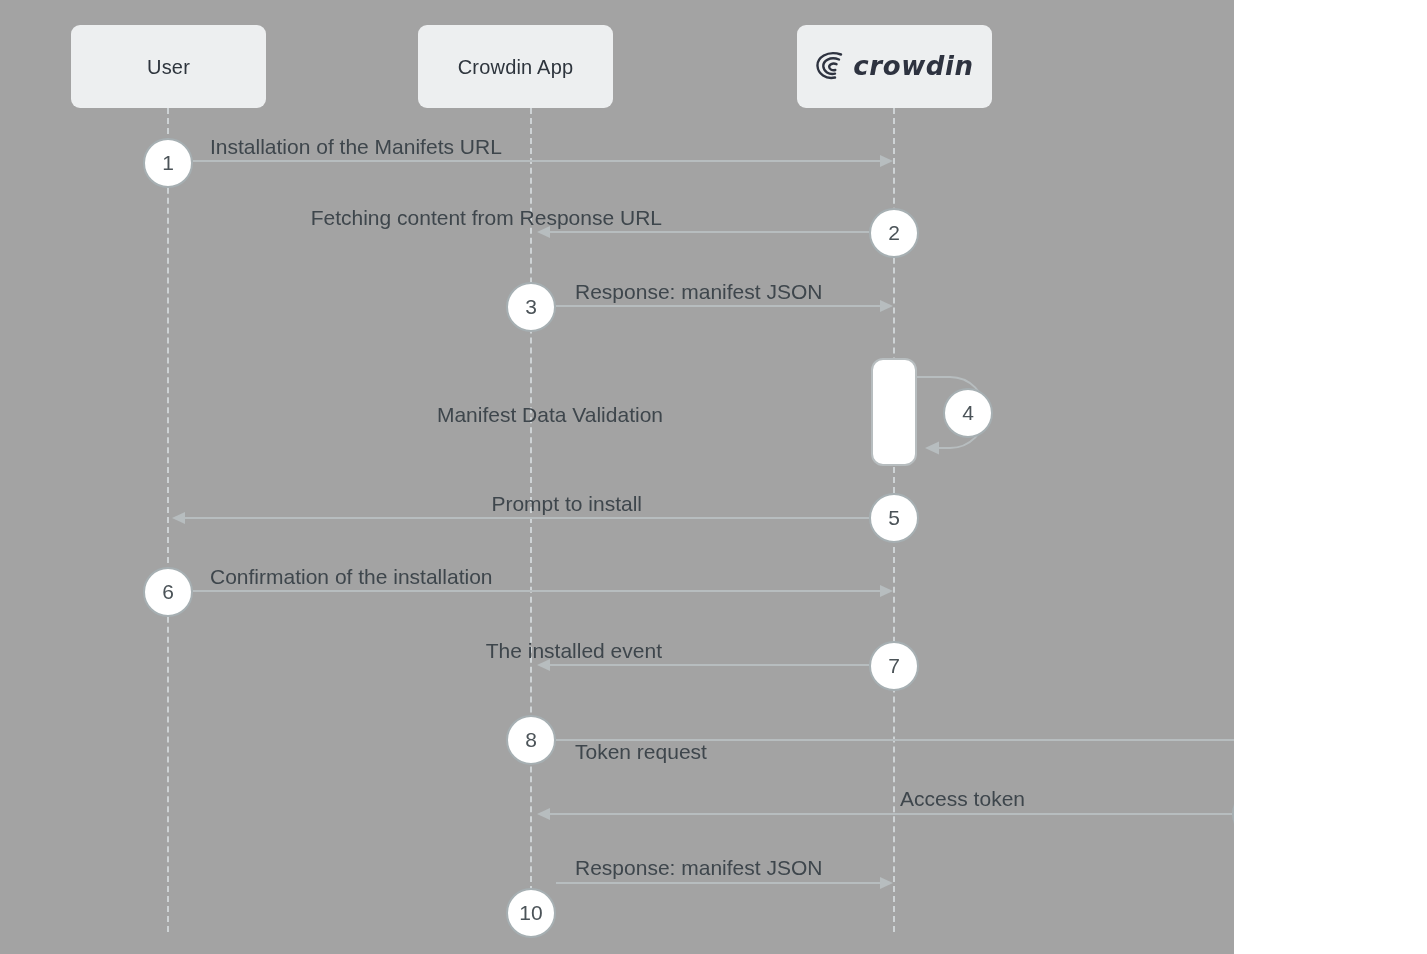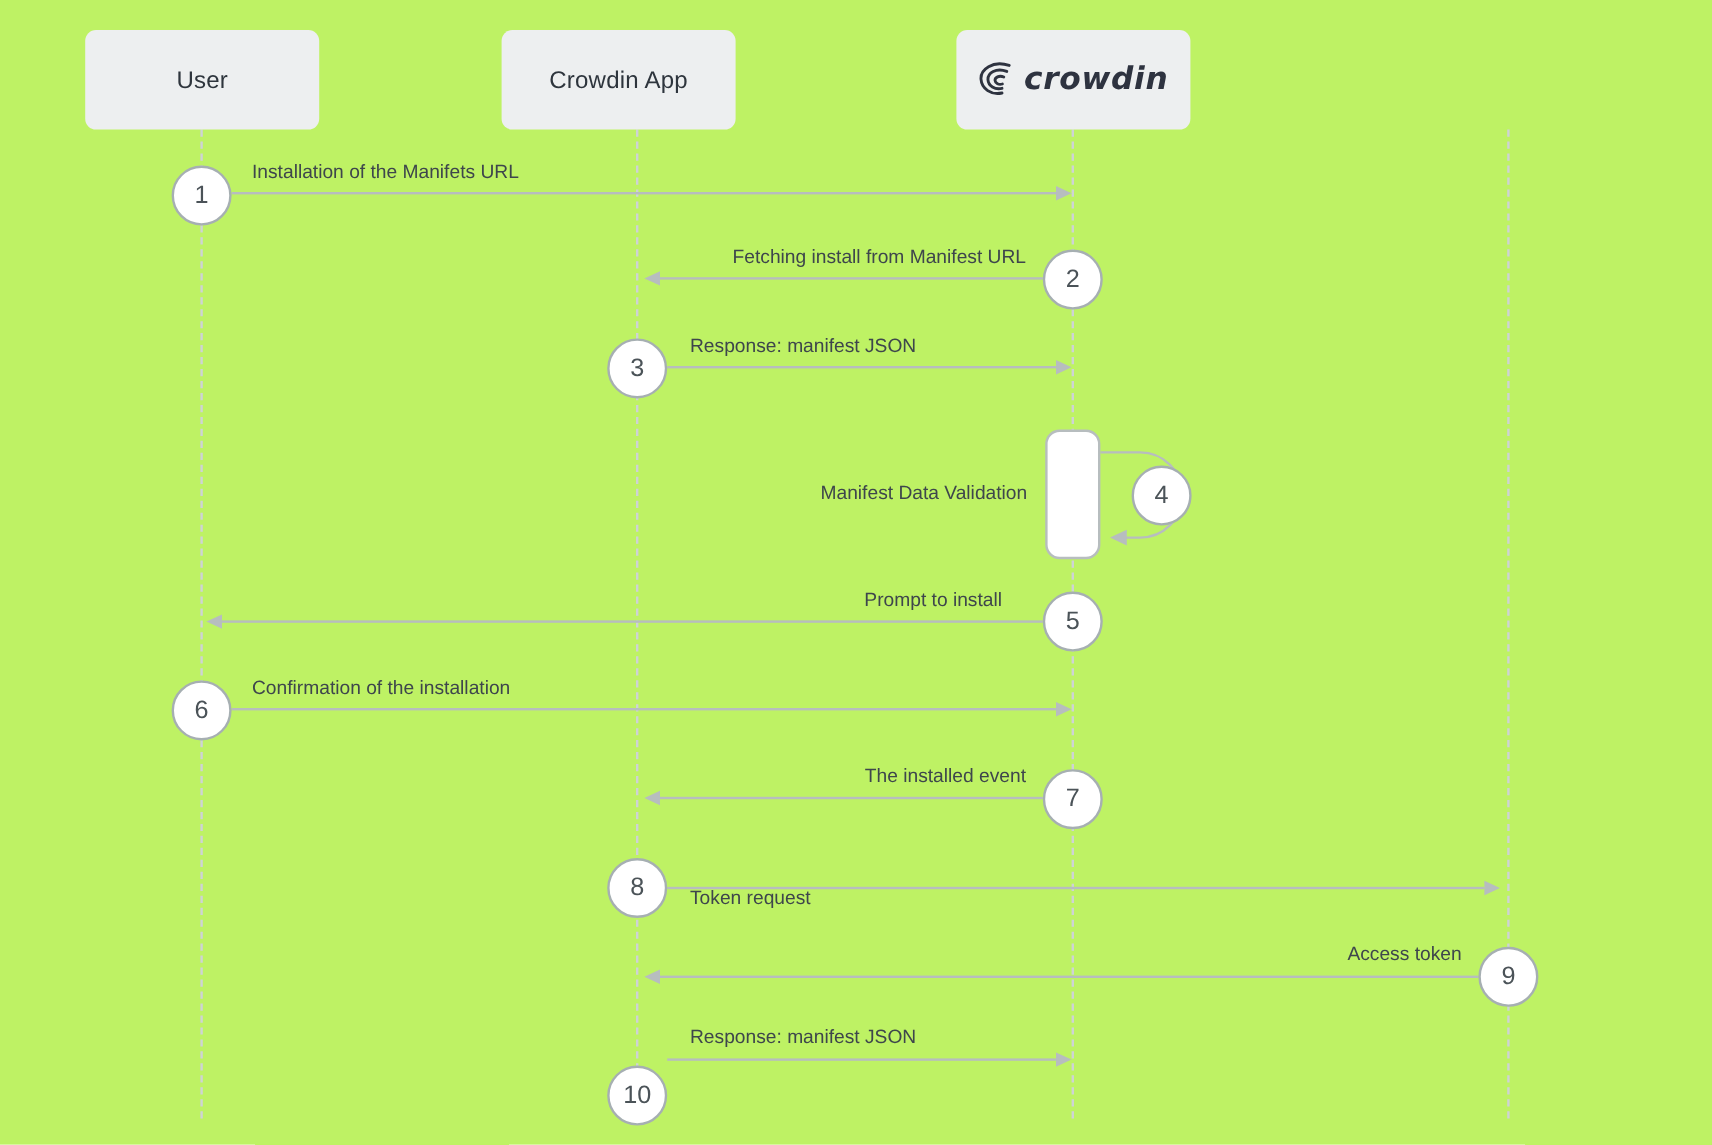--- a/index.html
+++ b/index.html
@@ -1,17 +1,17 @@
 <!DOCTYPE html>
 <html><head>
 <meta charset="utf-8">
 <style>
   html,body{margin:0;padding:0;background:#ffffff;}
   .canvas{
-    position:relative;width:1427px;height:954px;background:#bef264;
+    position:relative;width:1234px;height:954px;background:#a3a3a3;
     font-family:"Liberation Sans","DejaVu Sans",sans-serif;overflow:hidden;
   }
   
   .lifeline{
     position:absolute;top:108px;height:824px;width:0;
     border-left:2px dashed #ced3d5;z-index:0;
   }
   
   .actor{
     position:absolute;top:25px;width:195px;height:83px;background:#edeff0;
@@ -38,21 +38,21 @@
     border-top:6px solid transparent;border-bottom:6px solid transparent;
     border-left:13px solid #b7bdbf;
   }
   .arrow.l::before{
     content:"";position:absolute;left:-13px;top:-5px;width:0;height:0;
     border-top:6px solid transparent;border-bottom:6px solid transparent;
     border-right:13px solid #b7bdbf;
   }
   
   .msg-label{
-    position:absolute;font-size:16px;color:#3e464c;white-space:nowrap;z-index:2;
+    position:absolute;font-size:21px;color:#3e464c;white-space:nowrap;z-index:2;
   }
   
   .activation{
     position:absolute;left:871px;top:358px;width:46px;height:108px;
     background:#ffffff;border:2px solid #b7bdbf;border-radius:12px;
     z-index:2;box-sizing:border-box;
   }
   .loop-svg{position:absolute;left:915px;top:370px;z-index:1;}
 </style>
 </head>
@@ -82,21 +82,21 @@
     </span>
   </div>
 
   <div>
     <div class="msg-label" style="left:210px;top:135px">Installation of the Manifets URL</div>
     <div class="arrow r" style="left:193px;top:160px;width:687px"></div>
     <div class="circle" style="left:143px;top:138px">1</div>
   </div>
 
   <div>
-    <div class="msg-label" style="right:572px;top:206px">Fetching install from Manifest URL</div>
+    <div class="msg-label" style="right:572px;top:206px">Fetching content from Response URL</div>
     <div class="arrow l" style="left:550px;top:231px;width:319px"></div>
     <div class="circle" style="left:869px;top:208px">2</div>
   </div>
 
   <div>
     <div class="msg-label" style="left:575px;top:280px">Response: manifest JSON</div>
     <div class="arrow r" style="left:556px;top:305px;width:324px"></div>
     <div class="circle" style="left:506px;top:282px">3</div>
   </div>
 

